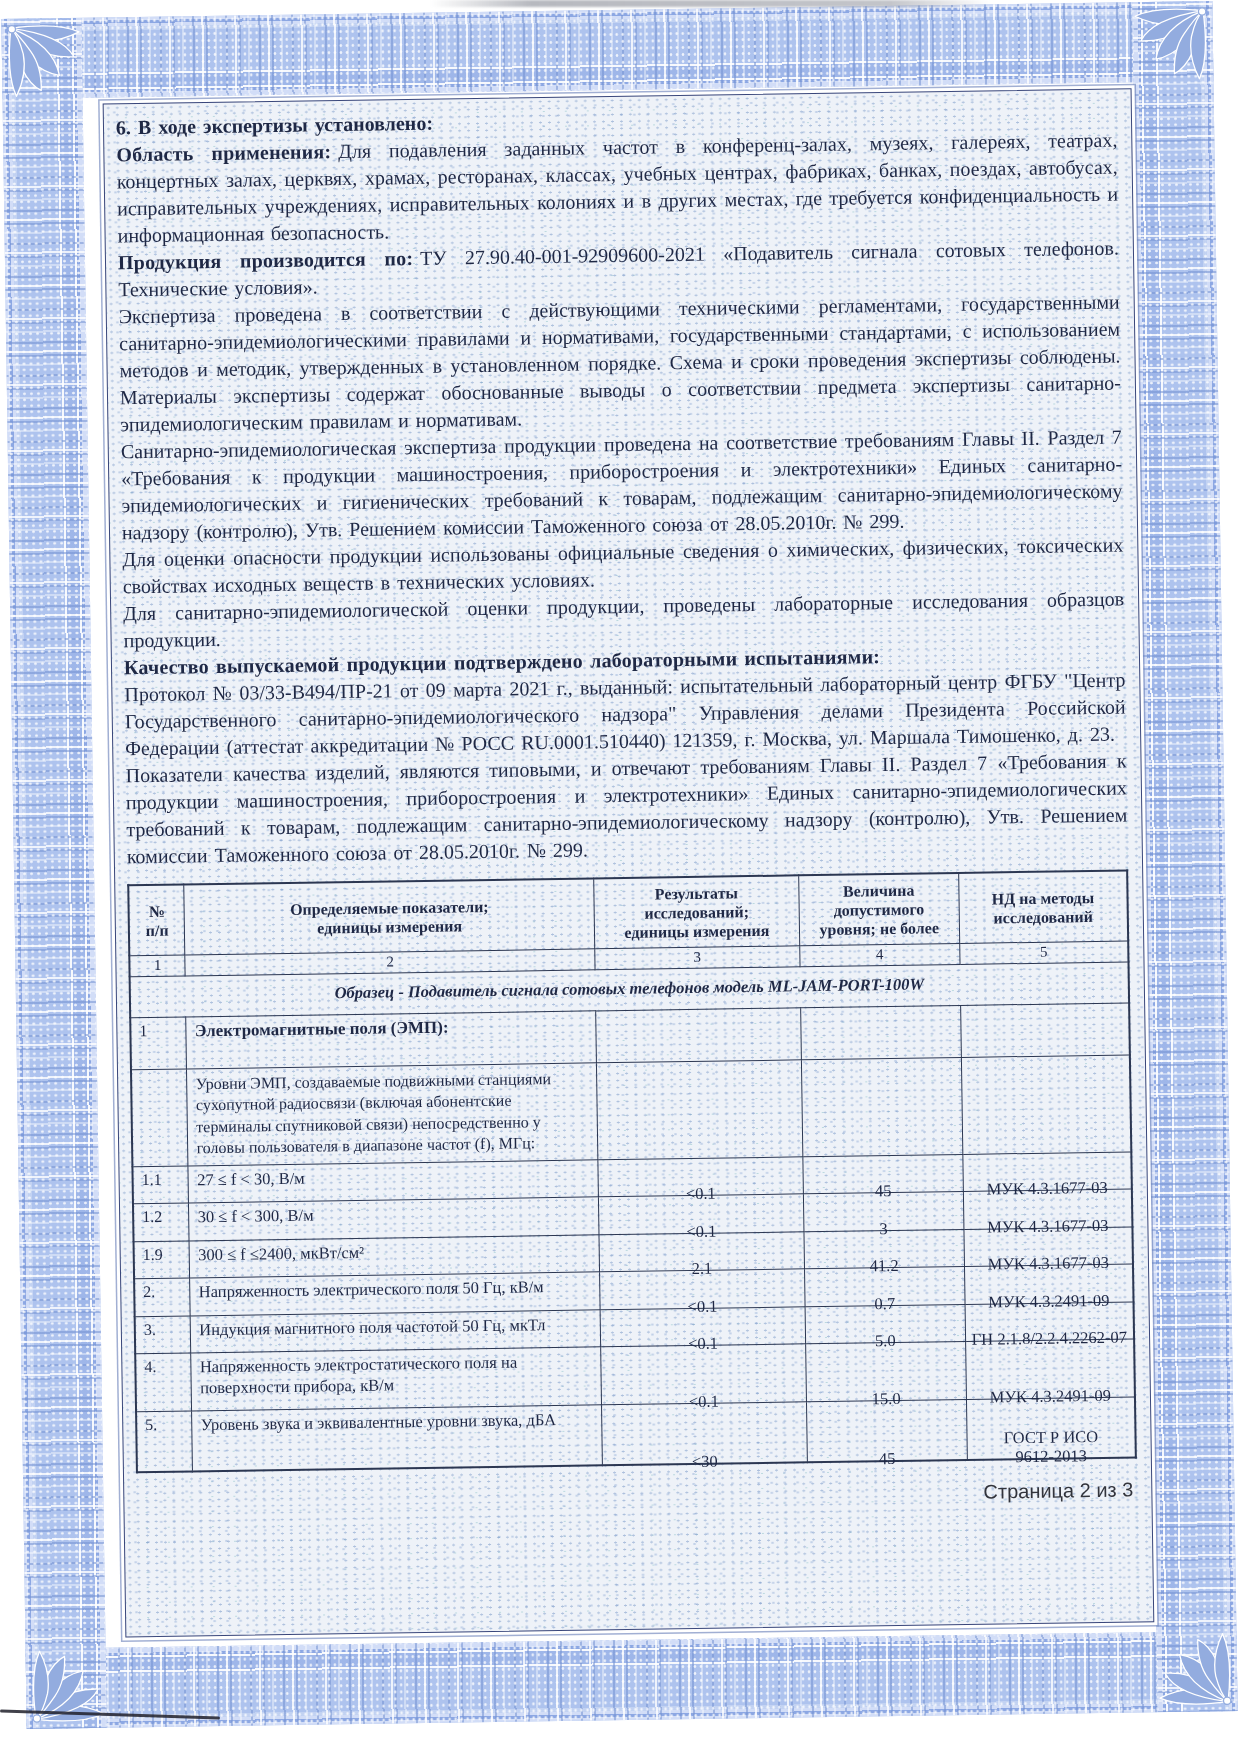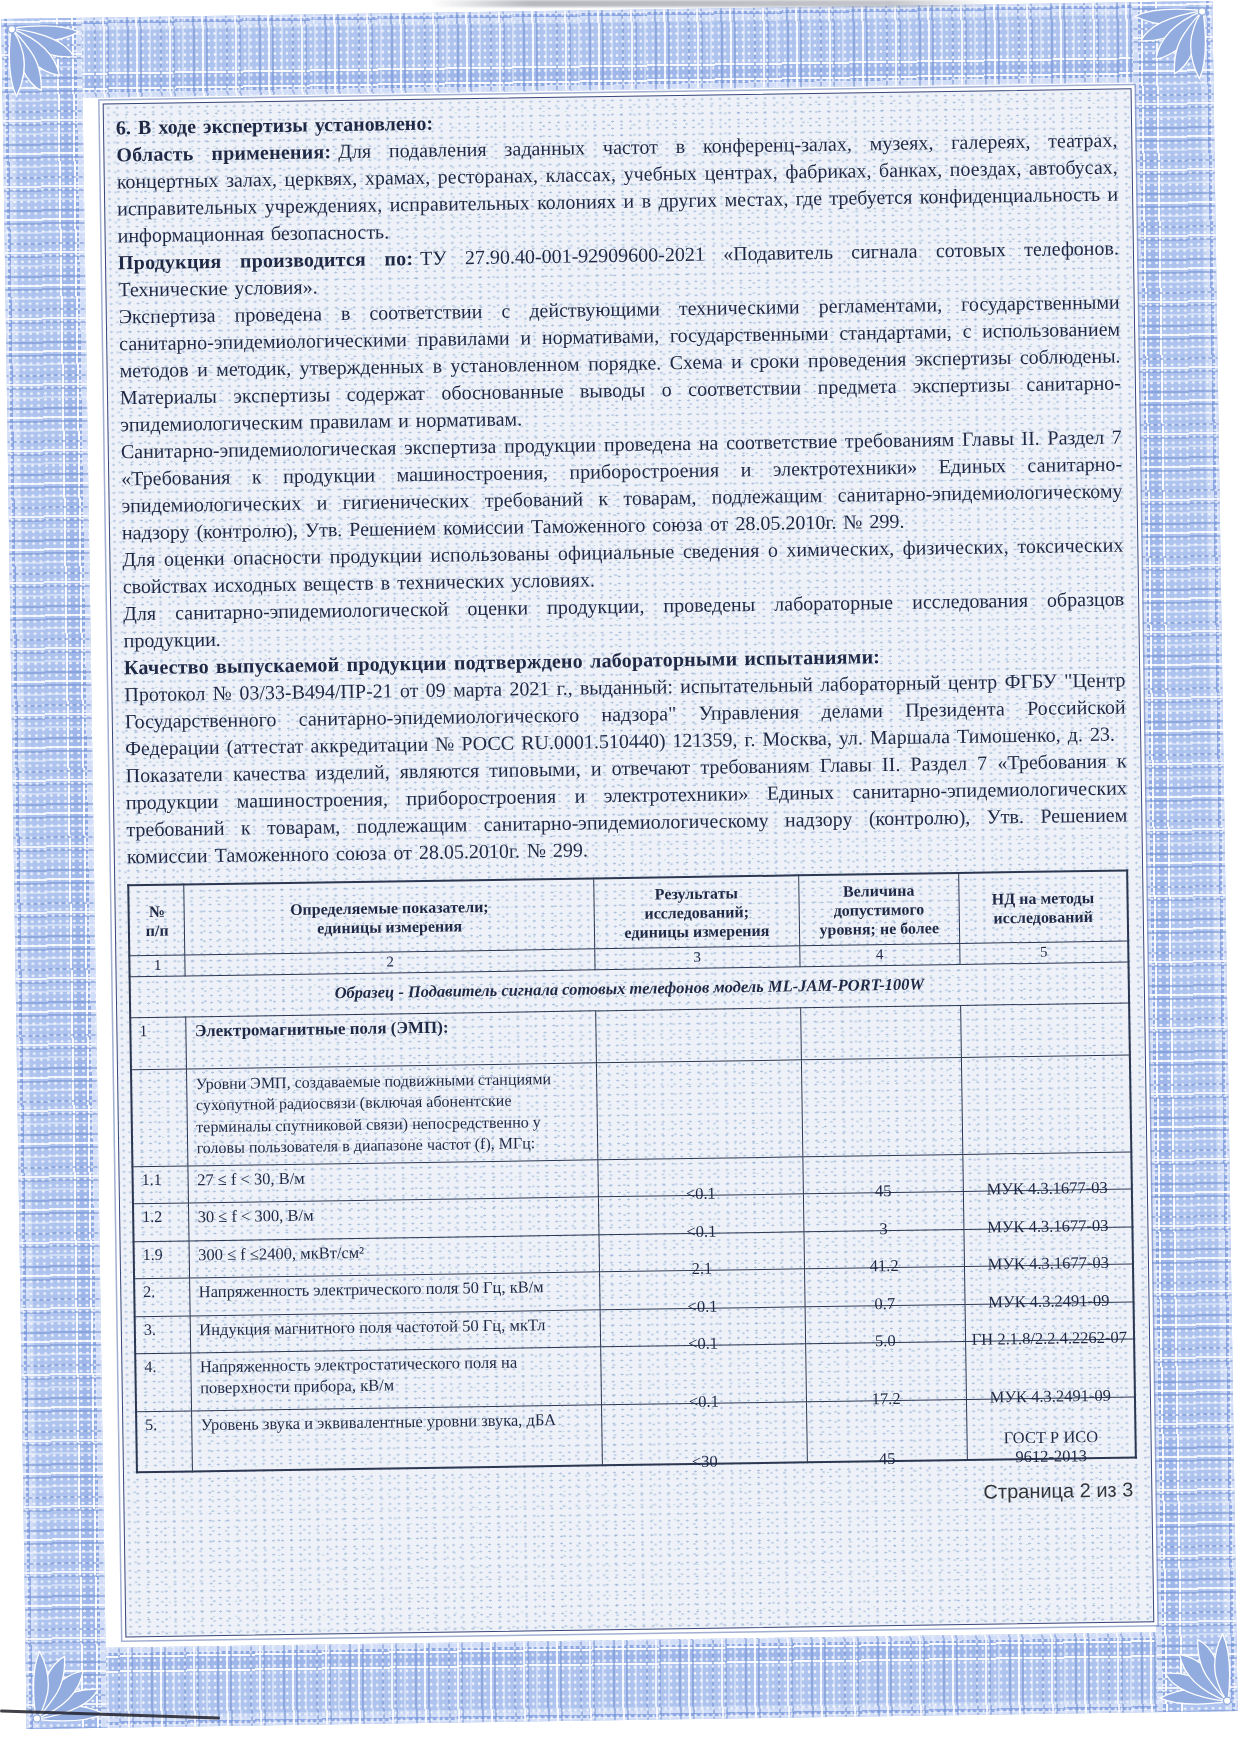--- a/index.html
+++ b/index.html
@@ -287,21 +287,21 @@
               <td class="c-val"><span class="vshift">5.0</span></td>
               <td class="c-val"><span class="vshift">ГН 2.1.8/2.2.4.2262-07</span></td>
             </tr>
 
             <tr>
               <td class="c-num">4.</td>
               <td class="c-ind">
                 <div>Напряженность электростатического поля на поверхности прибора, кВ/м</div>
               </td>
               <td class="c-val"><span class="vshift">&lt;0.1</span></td>
-              <td class="c-val"><span class="vshift">17.2</span></td>
+              <td class="c-val"><span class="vshift">15.0</span></td>
               <td class="c-val"><span class="vshift">МУК 4.3.2491-09</span></td>
             </tr>
 
             <tr class="row-tall">
               <td class="c-num">5.</td>
               <td class="c-ind">
                 <div>Уровень звука и эквивалентные уровни звука, дБА</div>
               </td>
               <td class="c-val"><span class="vshift">&lt;30</span></td>
               <td class="c-val"><span class="vshift">45</span></td>

